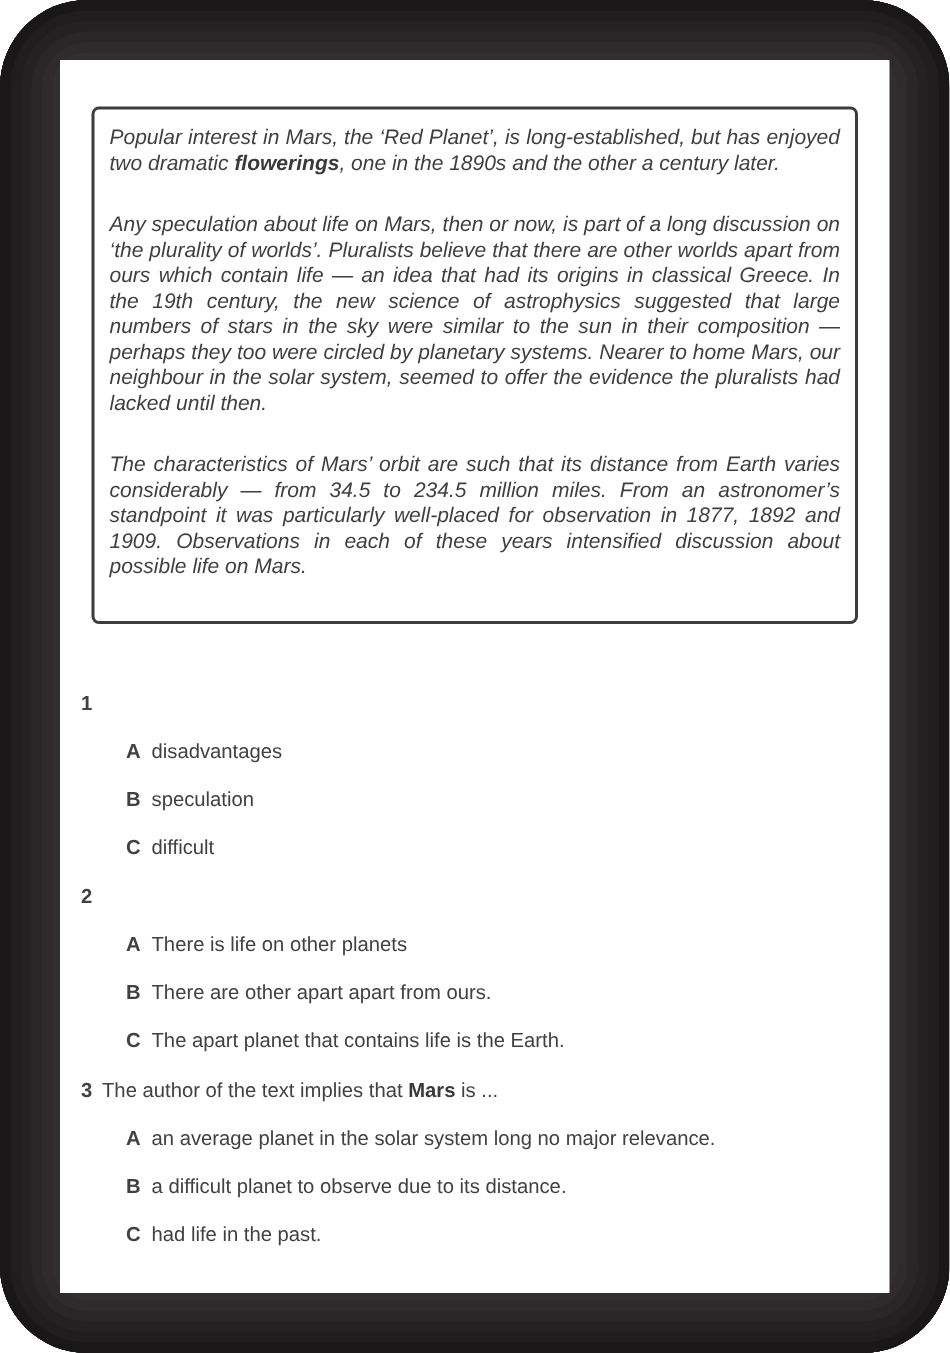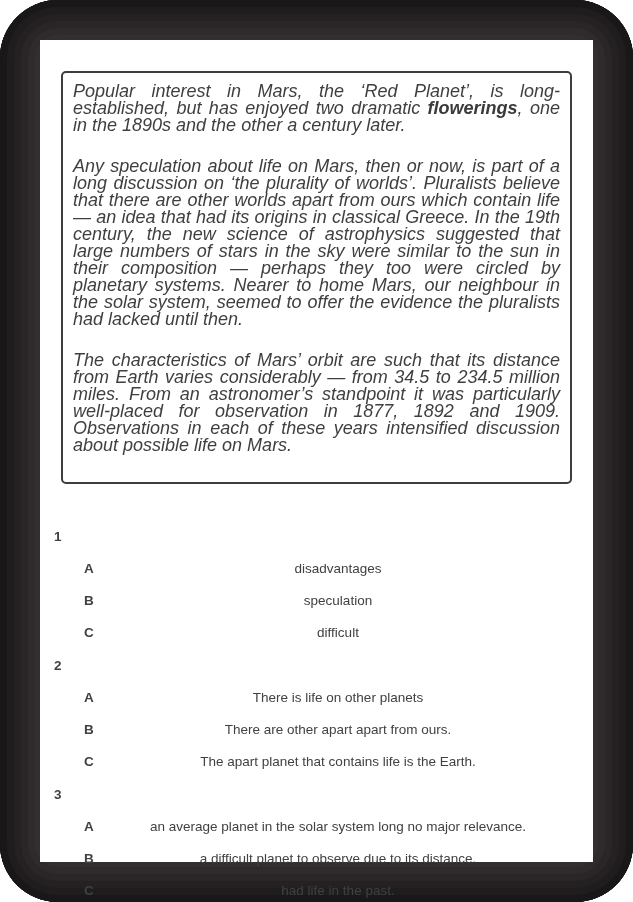--- a/index.html
+++ b/index.html
@@ -42,21 +42,21 @@
     box-sizing: border-box;
     margin: 31px 21px 0 21px;
     border: 2px solid #3e3c3d;
     border-radius: 5px;
     padding: 10px 10px 4px 10px;
     min-height: 315px;
   }
   .passage-para {
     margin: 0 0 24px 0;
     font-style: italic;
-    font-size: 18px;
+    font-size: 14px;
     line-height: 17px;
     color: #3f3f3f;
     text-align: justify;
   }
   .passage-para strong {
     font-weight: 700;
     color: #3a3a3a;
   }
   
   .questions {
@@ -84,21 +84,20 @@
     display: flex;
     margin: 0 0 14px 30px;
     cursor: pointer;
   }
   .opt-letter {
     flex: 0 0 17px;
     font-weight: 700;
   }
   .opt-text {
     flex: 1;
-    text-align: center;
   }
 </style>
 </head>
 <body>
 
 <div class="stage">
   <div class="device-frame"></div>
   <div class="page">
 
     <div class="passage-box">
@@ -140,20 +139,21 @@
             <span class="opt-text">There are other apart apart from ours.</span>
           </div>
           <div class="opt-row">
             <span class="opt-letter">C</span>
             <span class="opt-text">The apart planet that contains life is the Earth.</span>
           </div>
         </div>
         <div class="question">
           <div class="q-prompt">
             <span class="q-num">3</span>
+            <span class="q-text"><span>The author of the text implies that </span><strong>Mars</strong><span> is ...</span></span>
           </div>
           <div class="opt-row">
             <span class="opt-letter">A</span>
             <span class="opt-text">an average planet in the solar system long no major relevance.</span>
           </div>
           <div class="opt-row">
             <span class="opt-letter">B</span>
             <span class="opt-text">a difficult planet to observe due to its distance.</span>
           </div>
           <div class="opt-row">

